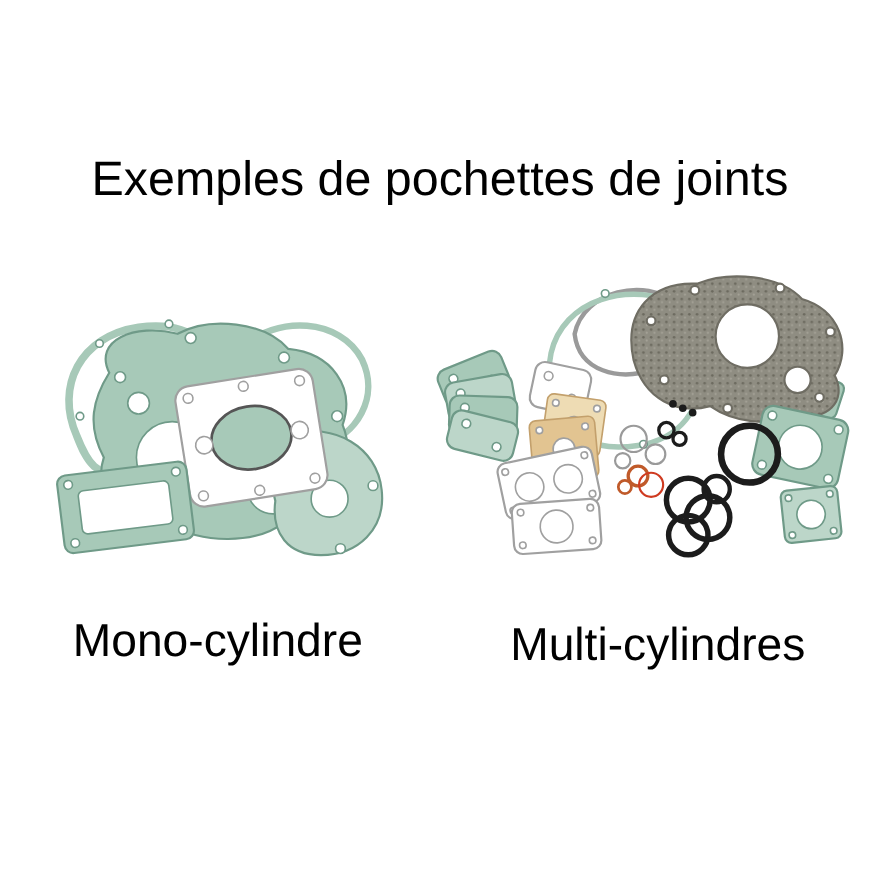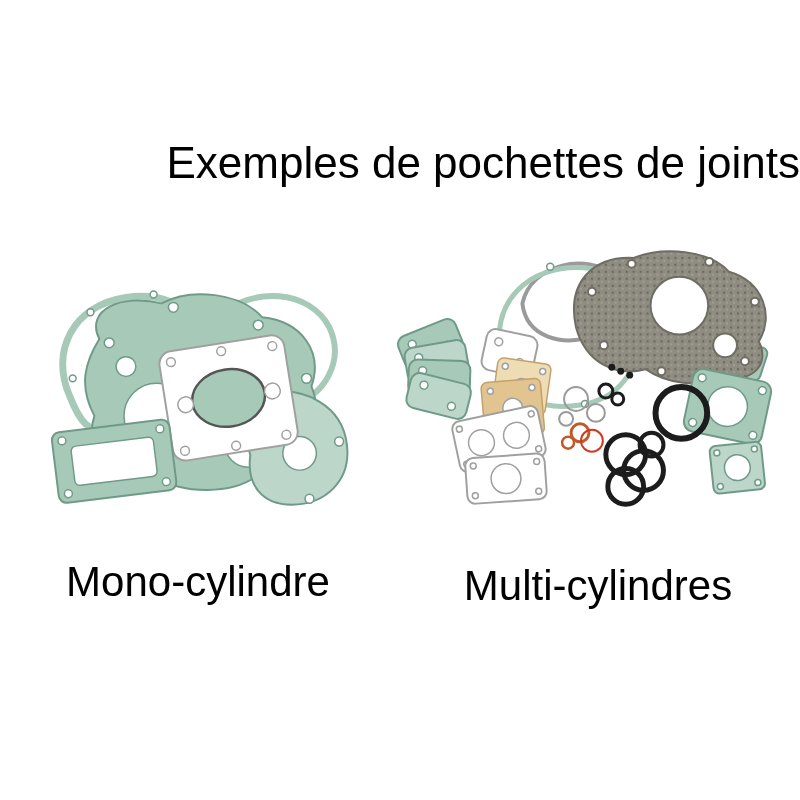--- a/index.html
+++ b/index.html
@@ -10,21 +10,21 @@
     background: var(--background, #ffffff);
     overflow: hidden;
     font-family: "Liberation Sans", "DejaVu Sans", sans-serif;
     color: var(--text, #000000);
   }
   .title {
     position: absolute;
     top: 138px;
     left: 0;
     width: 800px;
-    text-align: right;
+    text-align: center;
     font-size: 44px;
     font-weight: 400;
     line-height: 1.15;
     margin: 0;
   }
   .figure {
     position: absolute;
     margin: 0;
     padding: 0;
   }

